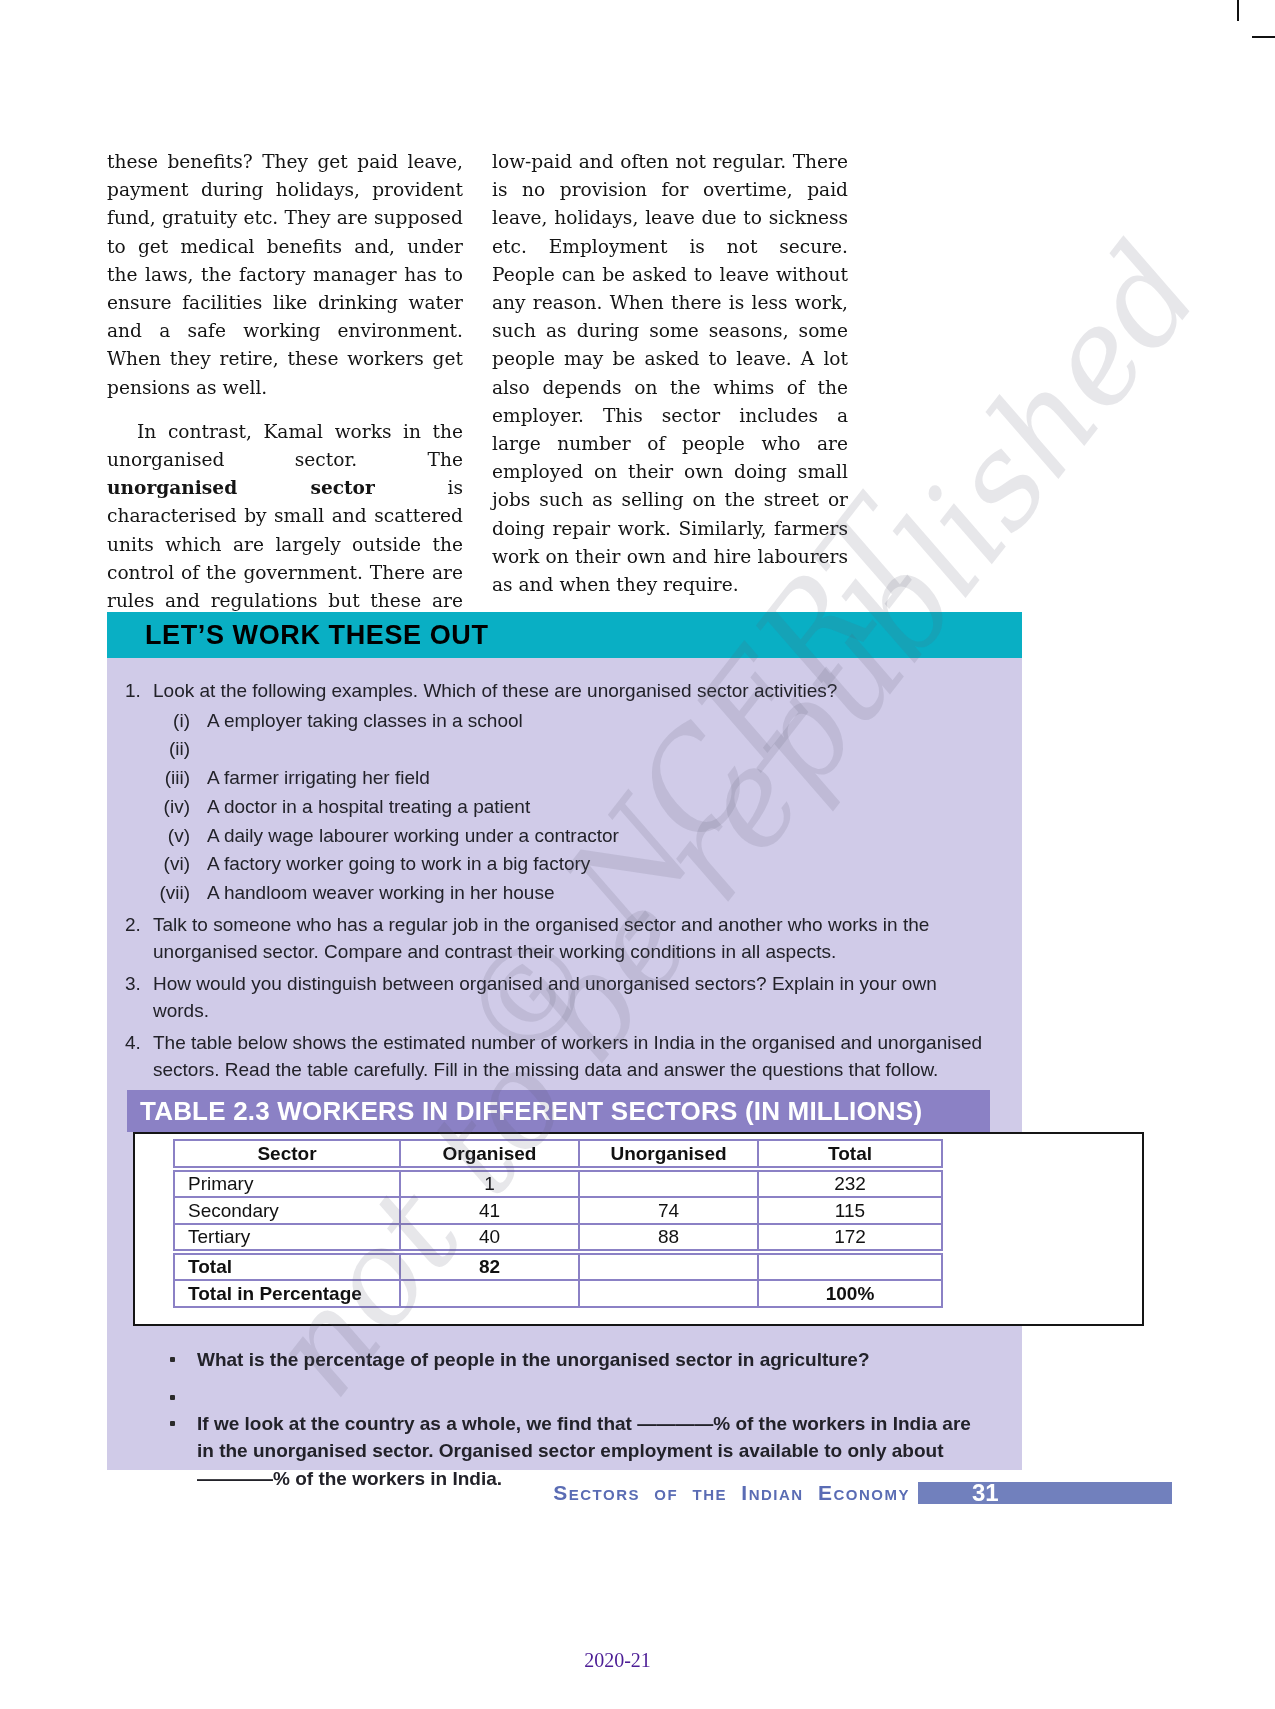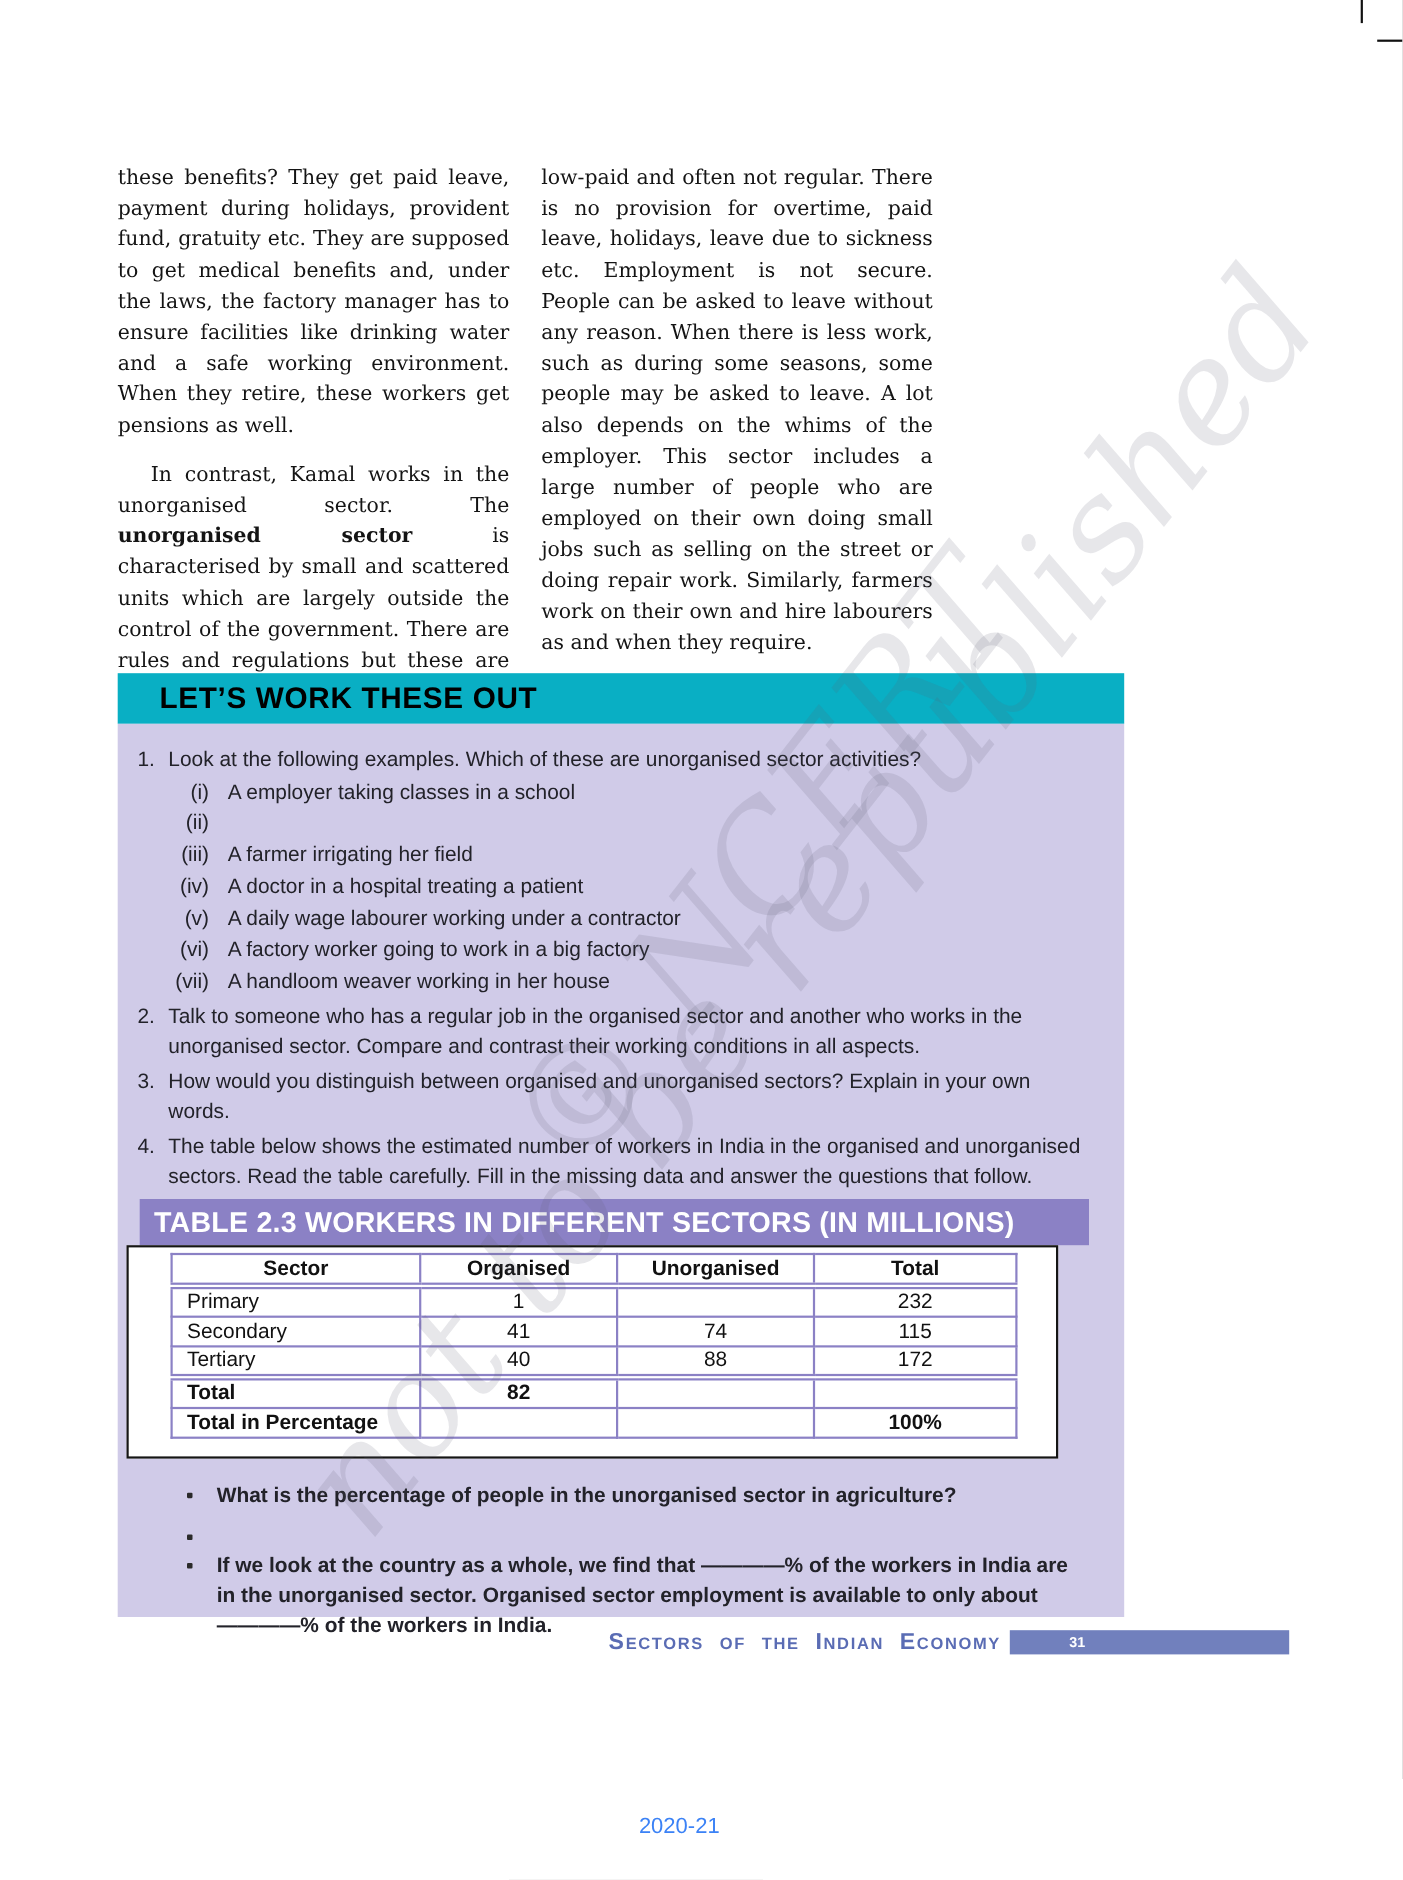--- a/index.html
+++ b/index.html
@@ -31,45 +31,45 @@
   .qtext { flex:1; }
   .roman { margin-top:2px; }
   .ritem { display:flex; font-size:19px; line-height:28.8px; padding-left:37px; }
   .rnum { width:46px; text-align:right; flex:none; }
   .rtext { margin-left:17px; }
   .q2 { margin-top:4px; } .q3 { margin-top:6px; } .q4 { margin-top:6px; }
 
   
   .table-banner { margin:7px 0 0 20px; width:863px; height:42px; background:#8B81C5; color:#fff;
                   font-weight:bold; font-size:26px; line-height:42px; padding-left:13px; letter-spacing:0.2px; }
-  .table-box { margin-left:8px; width:847px; background:#fff; border:2px solid #151515; padding:5px 0 16px 0; }
+  .table-box { margin-left:26px; width:1011px; background:#fff; border:2px solid #151515; padding:5px 0 16px 0; }
   .wtable { border-collapse:collapse; margin-left:38px; width:768px; table-layout:fixed; }
   .wtable th, .wtable td { border:2px solid #8B81C5; font-size:19px; height:27px; padding:1px 0; color:#111; }
   .wtable thead th { border-bottom:6px double #8B81C5; font-weight:bold; height:29px; text-align:center; }
   .wtable tr.total-row td { border-top:6px double #8B81C5; }
   .cell-sec { text-align:left; padding-left:13px !important; }
   .cell-num { text-align:center; }
   .b { font-weight:bold; }
 
   
   .blist { margin-top:20px; padding:0 30px 0 63px; }
   .bullet { display:flex; font-size:19px; line-height:27.5px;font-weight:bold; }
   .bullet + .bullet { margin-top:10px; }
   .bdot { width:5px; height:5px; background:#2a2a2a; border-radius:1px; margin:11px 22px 0 0; flex:none; }
 
   
   .footer { position:absolute; top:1481px; left:400px; width:772px; height:24px;
             display:flex; justify-content:flex-end; align-items:center; }
   .running-title { font-family:"Liberation Sans", sans-serif; font-weight:bold; font-size:21px;
                    font-variant:small-caps; color:#5A6CB4; letter-spacing:1.5px; word-spacing:7px; }
   .page-bar { width:254px; height:22px; background:#7180BD; margin-left:8px; color:#fff;
-              font-family:"Liberation Sans", sans-serif; font-weight:bold; font-size:13px;
+              font-family:"Liberation Sans", sans-serif; font-weight:bold; font-size:24px;
               line-height:22px; padding-left:54px; }
   .year { position:absolute; top:1649px; left:0; width:1235px; text-align:center;
-          font-family:Liberation Sans, sans-serif; font-size:20px; color:#3b82f6; }
+          font-family:Liberation Serif, serif; font-size:20px; color:#4c1d95; }
 
   
   .wm { position:absolute; font-family:"DejaVu Serif", serif; font-style:italic;
         color:rgba(95,95,115,0.15); white-space:nowrap; transform-origin:left top;
         pointer-events:none; z-index:9; }
   .wm1 { left:430px; top:1000px; font-size:130px; transform:rotate(-52deg); }
   .wm2 { left:240px; top:1330px; font-size:130px; transform:rotate(-52deg); }
 </style>
 </head>
 <body>

